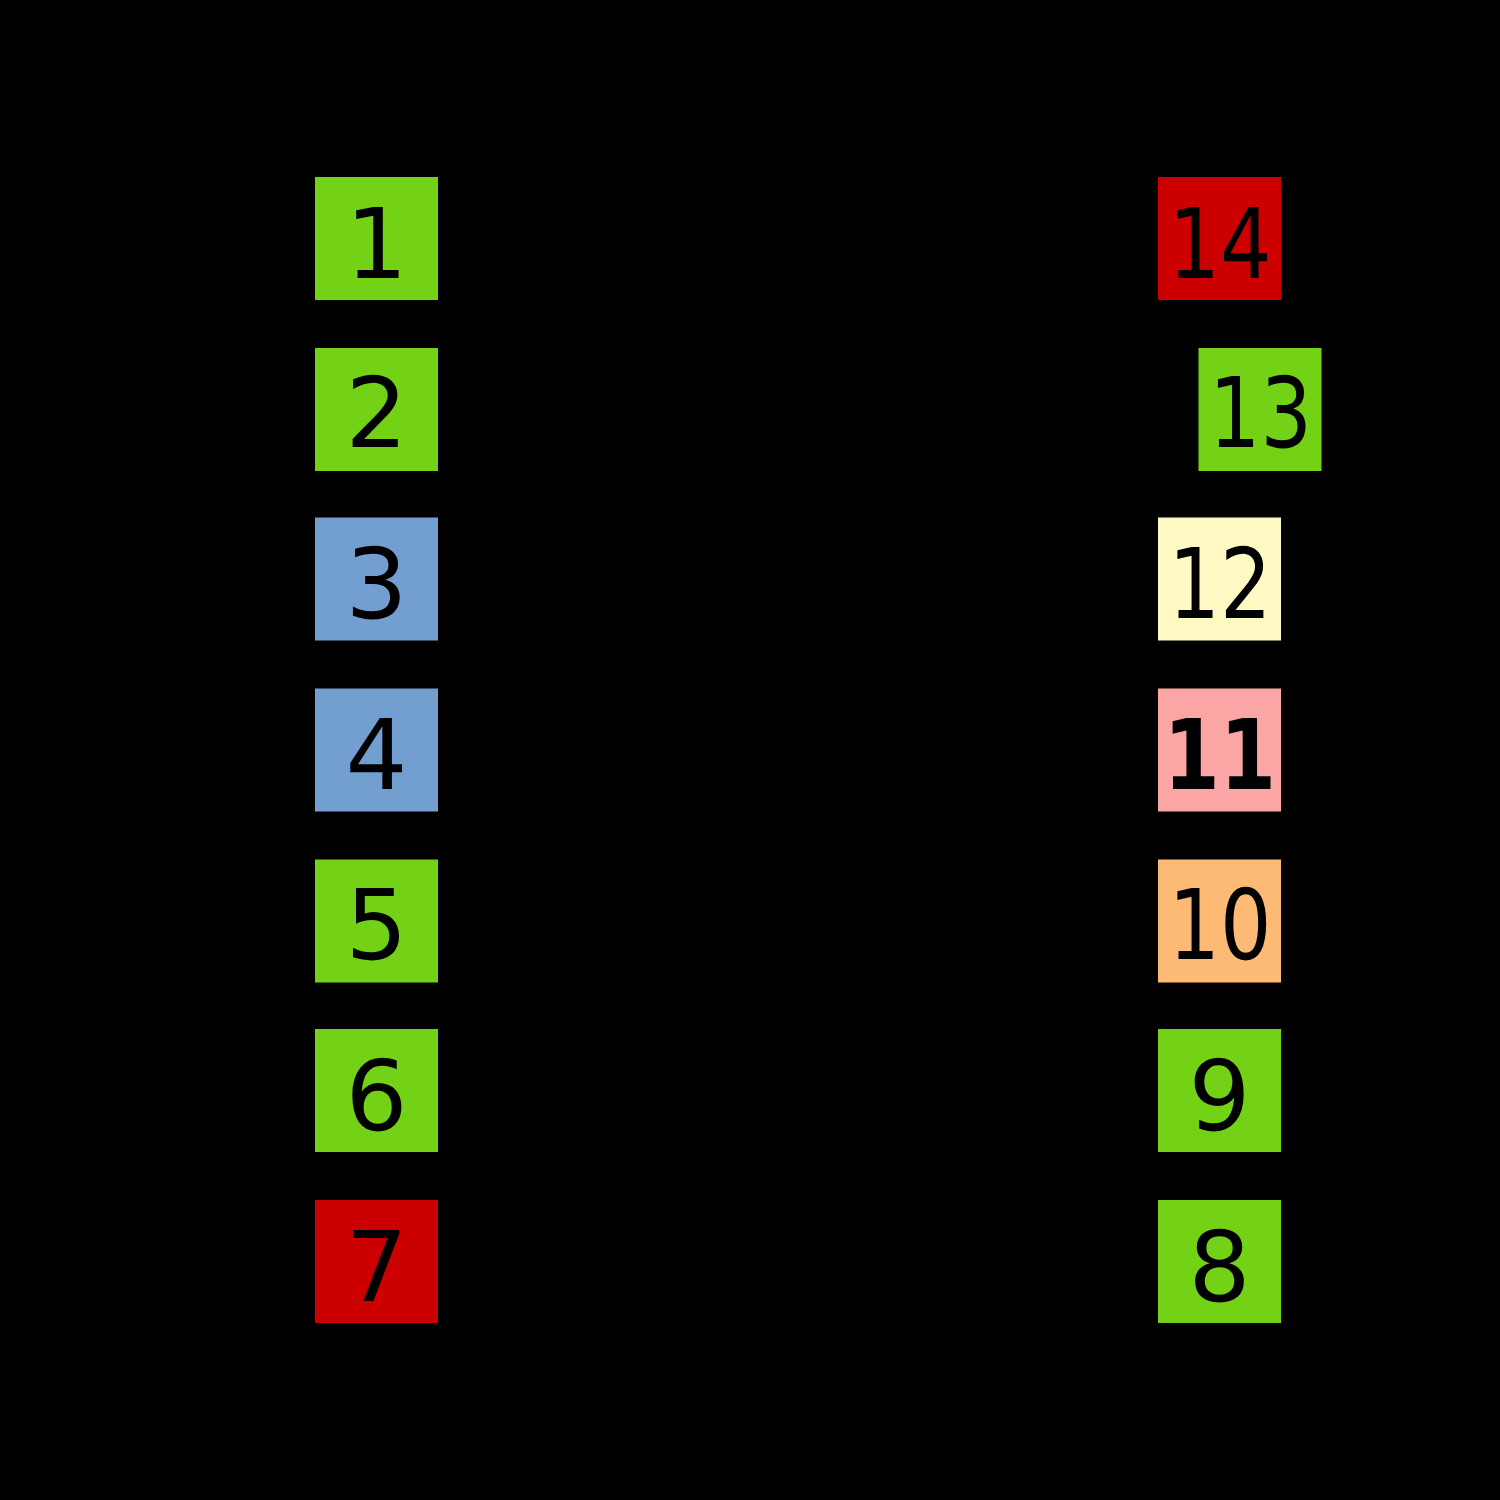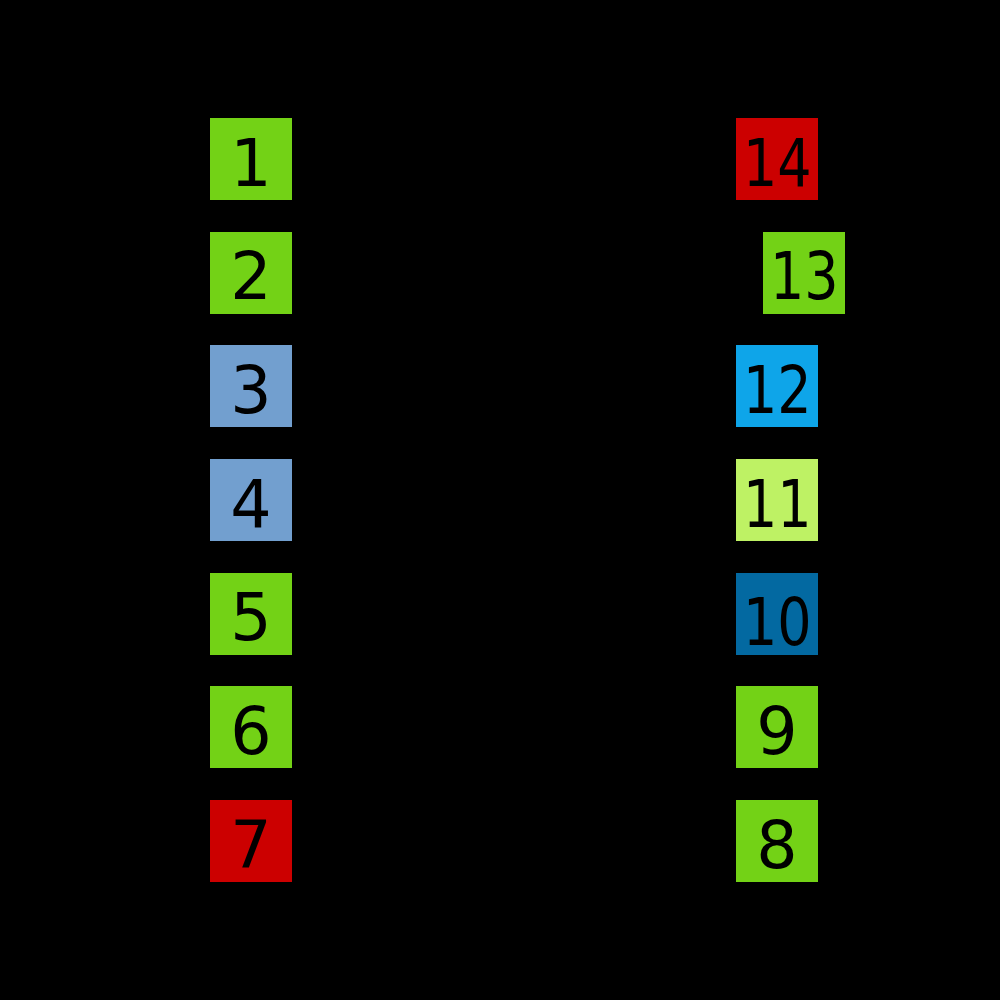--- a/index.html
+++ b/index.html
@@ -20,21 +20,21 @@
     font-family: "DejaVu Sans", sans-serif;
   }
   .pin-column {
     position: absolute;
     top: 118px;
     display: flex;
     flex-direction: column;
     gap: 31.7px;
   }
   .pin-column.left  { left: 210px; }
-  .pin-column.right { left: 736px; }
+  .pin-column.right { left: 772px; }
   .pin {
     width: 82px;
     height: 82px;
     box-sizing: border-box;
     display: flex;
     align-items: center;
     justify-content: center;
     padding-top: 8px;
   }
   .num {
@@ -76,27 +76,27 @@
         <span class="num" style="color: rgb(0, 0, 0);">7</span>
       </div>
     </div>
   <div class="pin-column right">
       <div class="pin" style="background: rgb(204, 0, 0);">
         <span class="num two" style="color: rgb(0, 0, 0);">14</span>
       </div>
       <div class="pin" style="background: rgb(115, 210, 22); margin-left: 27px;">
         <span class="num two" style="color: rgb(0, 0, 0);">13</span>
       </div>
-      <div class="pin" style="background: #0ea5e9;">
+      <div class="pin" style="background: #fef9c3;">
         <span class="num two" style="color: rgb(0, 0, 0);">12</span>
       </div>
-      <div class="pin" style="background: #bef264;">
+      <div class="pin" style="background: #fca5a5; font-weight: bold;">
         <span class="num two" style="color: rgb(0, 0, 0);">11</span>
       </div>
-      <div class="pin" style="background: #0369a1; align-items: flex-end;">
+      <div class="pin" style="background: #fdba74;">
         <span class="num two" style="color: rgb(0, 0, 0);">10</span>
       </div>
       <div class="pin" style="background: rgb(115, 210, 22);">
         <span class="num" style="color: rgb(0, 0, 0);">9</span>
       </div>
       <div class="pin" style="background: rgb(115, 210, 22);">
         <span class="num" style="color: rgb(0, 0, 0);">8</span>
       </div>
     </div>
 </div>

